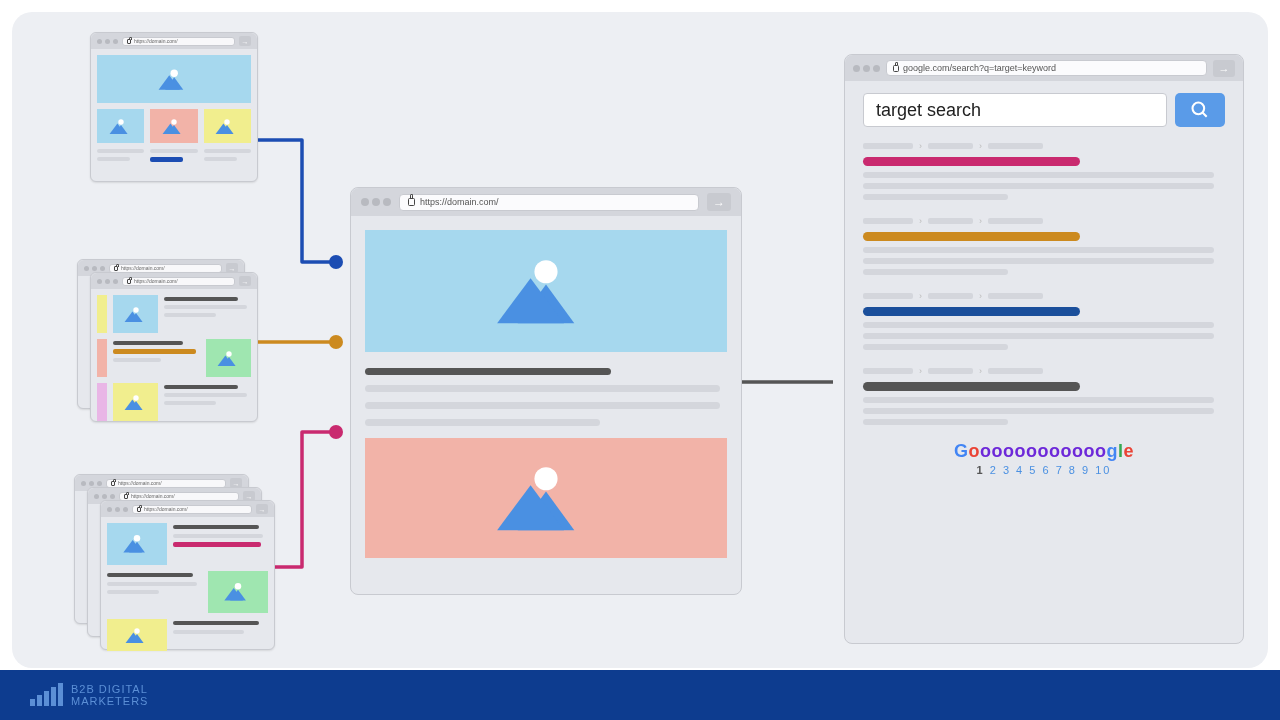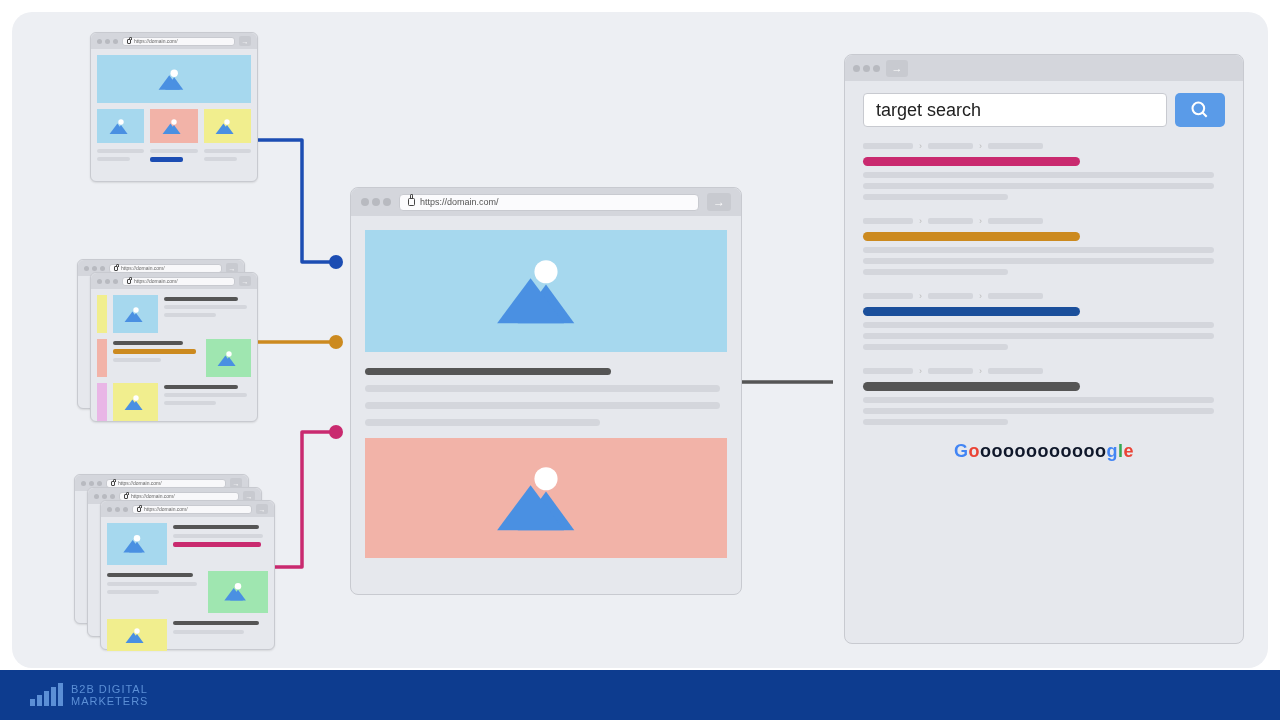--- a/index.html
+++ b/index.html
@@ -339,20 +339,26 @@
     </div>
   </div>
 
   <div class="serp">
     <div class="serp-bar">
       <div class="traffic">
           <i></i>
           <i></i>
           <i></i>
         </div>
+      <div class="serp-addr">
+        <span style="display:inline-block;width:6px;height:7px;border:1px solid #444;border-radius:1.5px;position:relative;">
+            <span style="position:absolute;top:-4px;left:1px;width:2.5px;height:3px;border:1px solid #444;border-bottom:none;border-radius:3px 3px 0 0"></span>
+          </span>
+        <span>google.com/search?q=target=keyword</span>
+      </div>
       <div class="serp-go">→</div>
     </div>
     <div class="serp-body">
       <div class="search-row">
         <div class="search-box">
             <span>target search</span>
           </div>
         <div class="search-btn">
           <svg width="20" height="20" viewBox="0 0 24 24" fill="none" stroke="#fff" stroke-width="2.5">
               <circle cx="10" cy="10" r="7"></circle>
@@ -408,21 +414,24 @@
             <span class="sep">›</span>
             <div class="line" style="width:55px"></div>
           </div>
         <div class="title" style="background:#555; width:60%"></div>
         <div class="txt" style="width:97%"></div>
           <div class="txt" style="width:97%"></div>
           <div class="txt" style="width:40%"></div>
       </div>
 
       <div class="google-logo">
-        <span style="color:#4285f4">G</span><span style="color:#ea4335">o</span><span style="color:#0f172a">ooooooooooo</span><span style="color:#4285f4">g</span><span style="color:#34a853">l</span><span style="color:#ea4335">e</span>
+        <span style="color:#4285f4">G</span><span style="color:#ea4335">o</span><span style="color:#6d28d9">ooooooooooo</span><span style="color:#4285f4">g</span><span style="color:#34a853">l</span><span style="color:#ea4335">e</span>
+      </div>
+      <div class="pagination">
+        <b>1</b> <span>2</span> <span>3</span> <span>4</span> <span>5</span> <span>6</span> <span>7</span> <span>8</span> <span>9</span> <span>10</span>
       </div>
     </div>
   </div>
 
 </div>
 
 <div class="footer">
   <div class="footer-brand">
     <div class="brand-bars">
         <span></span>

